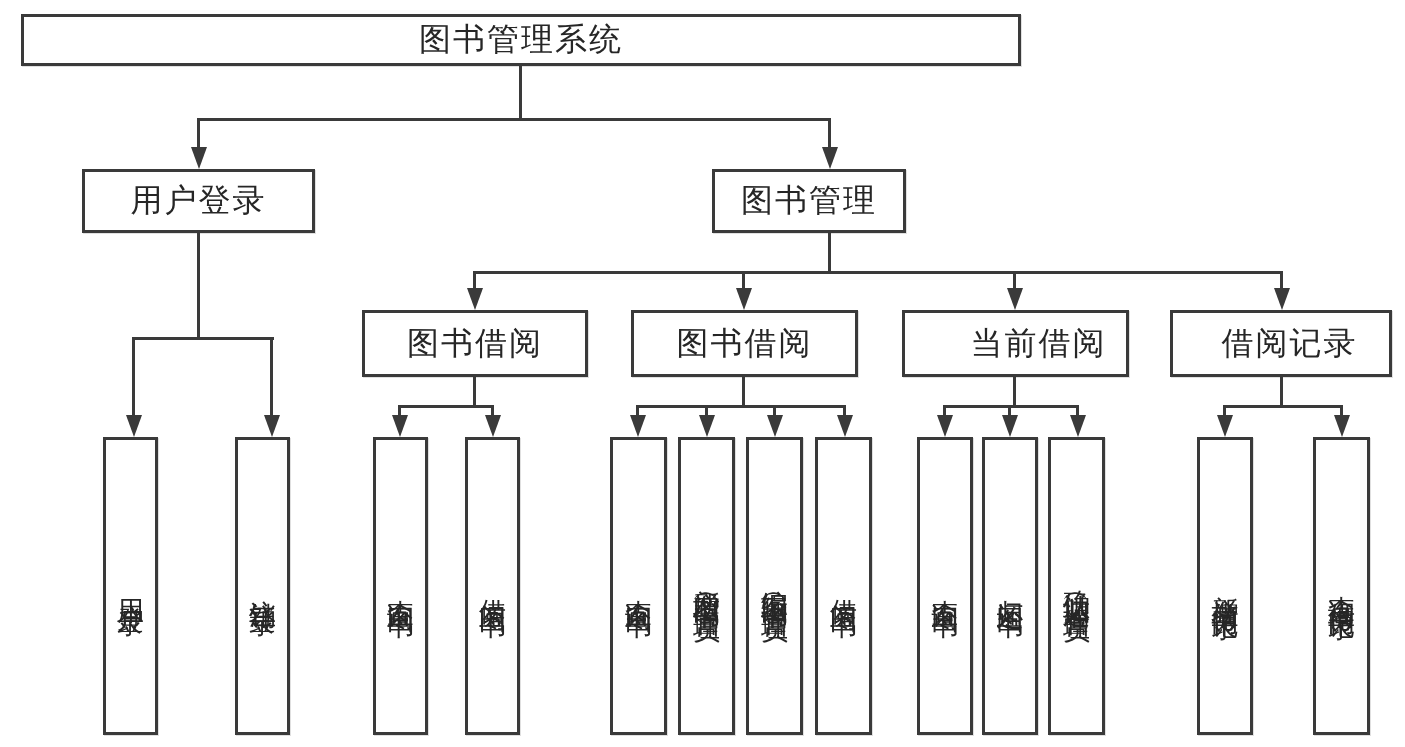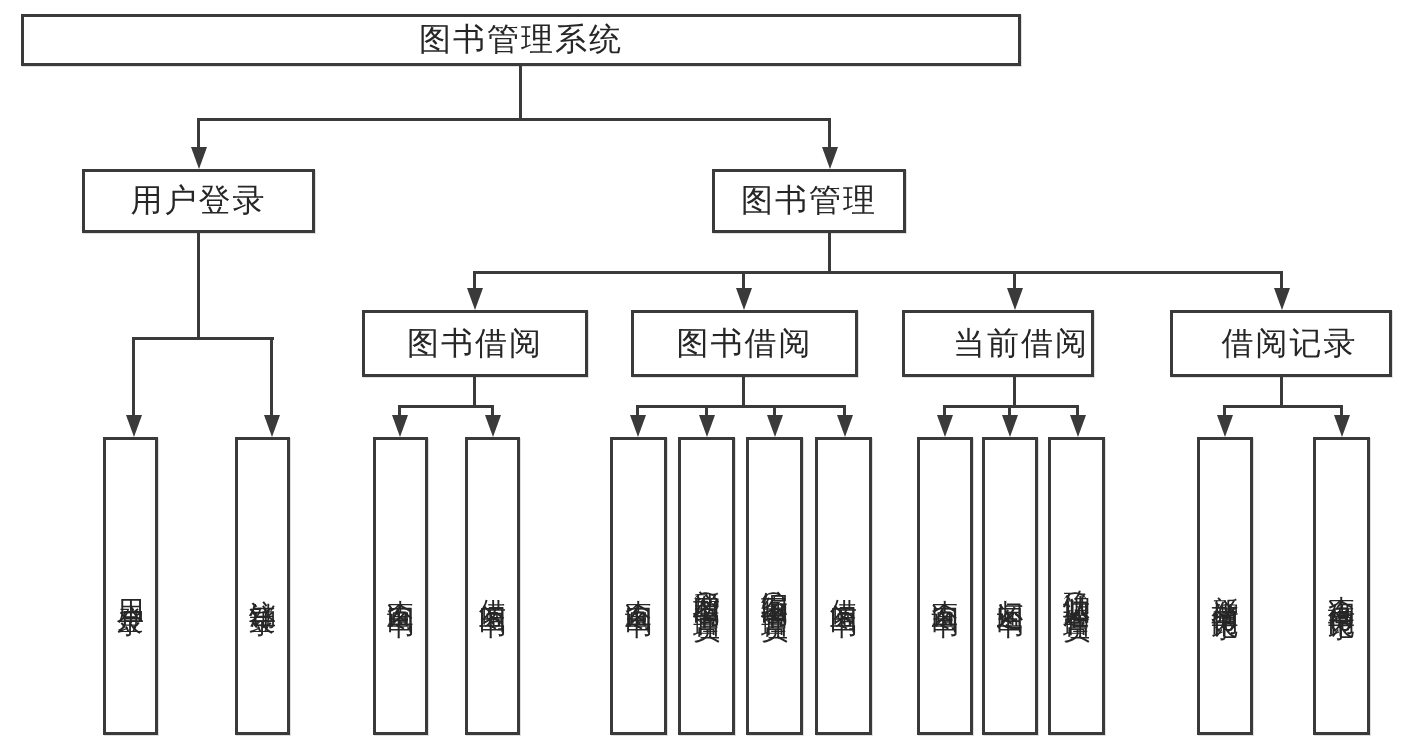--- a/index.html
+++ b/index.html
@@ -86,21 +86,21 @@
   <div class="vl" style="left:742px;top:271px;height:20px;"></div>
   <div class="vl" style="left:1013px;top:271px;height:20px;"></div>
   <div class="vl" style="left:1280px;top:271px;height:20px;"></div>
   <div class="ar" style="left:467px;top:288px;"></div>
   <div class="ar" style="left:736px;top:288px;"></div>
   <div class="ar" style="left:1007px;top:288px;"></div>
   <div class="ar" style="left:1274px;top:288px;"></div>
 
   <div class="box" style="left:362px;top:310px;width:226px;height:67px;">图书借阅</div>
   <div class="box" style="left:631px;top:310px;width:227px;height:67px;">图书借阅</div>
-  <div class="box" style="left:902px;top:310px;width:192px;height:67px;padding-left:46px;">当前借阅</div>
+  <div class="box" style="left:902px;top:310px;width:227px;height:67px;padding-left:46px;">当前借阅</div>
   <div class="box" style="left:1170px;top:310px;width:222px;height:67px;padding-left:17px;">借阅记录</div>
 
   <div class="vl" style="left:473px;top:377px;height:31px;"></div>
   <div class="hl" style="left:398px;top:405px;width:96px;"></div>
   <div class="vl" style="left:398px;top:405px;height:13px;"></div>
   <div class="vl" style="left:491px;top:405px;height:13px;"></div>
   <div class="ar" style="left:392px;top:415px;"></div>
   <div class="ar" style="left:485px;top:415px;"></div>
 
   <div class="vl" style="left:742px;top:377px;height:31px;"></div>

